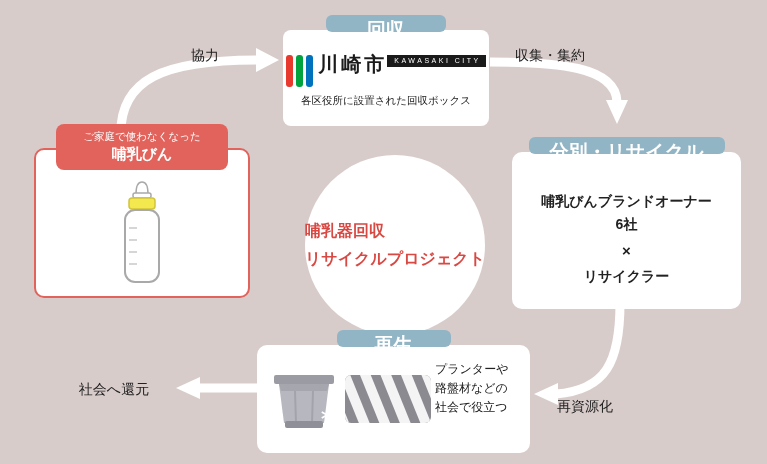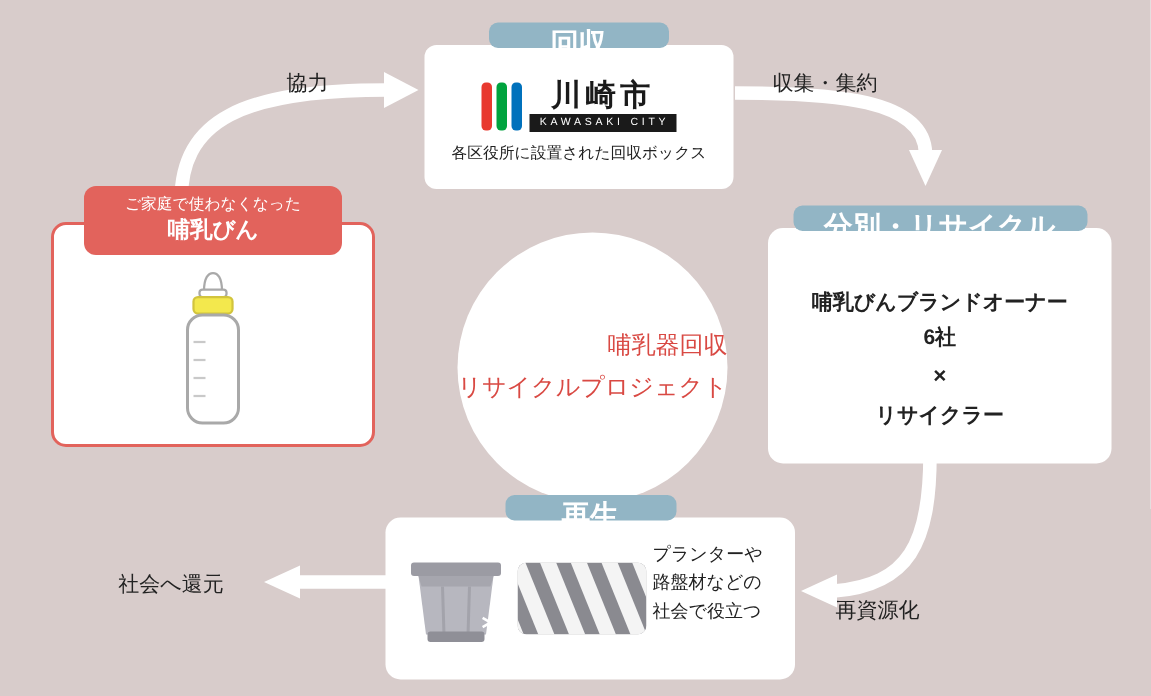--- a/index.html
+++ b/index.html
@@ -27,21 +27,21 @@
   }
 
   
   .collection-box { left:283px; top:30px; width:206px; height:96px; border-radius:8px; }
   .kawasaki-logo { margin-top:24px; display:flex; justify-content:center; align-items:flex-start; gap:5px; }
   .logo-bars { display:flex; gap:3px; padding-top:1px; }
   .logo-bars .bar { width:7px; height:32px; border-radius:3px; display:block; }
   .bar.red   { background:var(--logo-red,#e8392f); }
   .bar.green { background:var(--logo-green,#00a33e); }
   .bar.blue  { background:var(--logo-blue,#0071bc); }
-  .logo-col { display:flex; flex-direction:column; align-items:center; }
+  .logo-col { display:flex; align-items:flex-start; }
   .logo-city { font-size:20px; font-weight:bold; color:#1a1a1a; letter-spacing:3px; line-height:21px; }
   .logo-banner {
     margin-top:1px; background:#1a1a1a; color:#fff; font-size:7px;
     letter-spacing:2.5px; padding:2px 5px 2px 7px; line-height:8px; white-space:nowrap;
   }
   .collection-caption { margin-top:7px; text-align:center; font-size:10.5px; color:#222; }
 
   
   .home-box {
     left:34px; top:148px; width:216px; height:150px;
@@ -55,21 +55,21 @@
   .home-label-line1 { font-size:10.5px; line-height:13px; }
   .home-label-line2 { font-size:15px; font-weight:bold; line-height:19px; margin-top:1px; }
   .bottle-svg { display:block; margin:30px auto 0; }
 
   
   .center-circle {
     position:absolute; z-index:2; left:305px; top:155px; width:180px; height:180px;
     background:#fff; border-radius:50%;
     display:flex; flex-direction:column; justify-content:center; align-items:center;
   }
-  .center-title { text-align:right; color:var(--title-red,#d94943); font-weight:normal;
+  .center-title { text-align:left; color:var(--title-red,#d94943); font-weight:bold;
     font-size:16px; line-height:1.75; white-space:nowrap; }
 
   
   .recycle-box { left:512px; top:152px; width:229px; height:157px; }
   .recycle-lines { padding-top:38px; text-align:center; font-size:14px; font-weight:bold;
     color:var(--text-dark,#222); line-height:23px; }
   .recycle-lines .times { font-size:15px; margin:3px 0; }
 
   
   .regen-box { left:257px; top:345px; width:273px; height:108px; }

